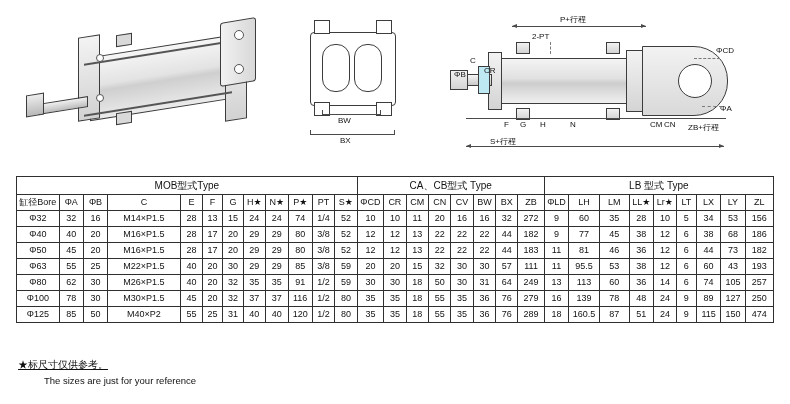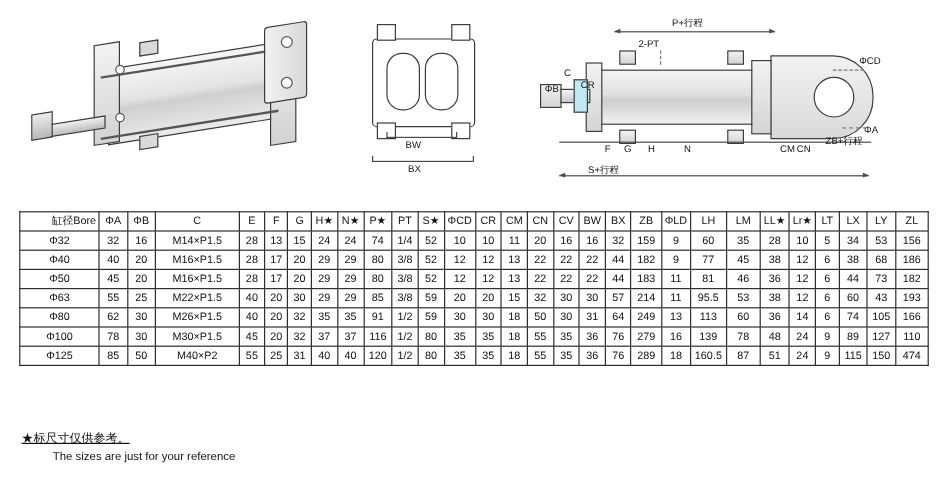--- a/index.html
+++ b/index.html
@@ -173,35 +173,40 @@
     <div class="lbl" style="left:50px;top:50px;">C</div>
     <div class="lbl" style="left:64px;top:60px;">CR</div>
 
     <div class="dimline" style="left:46px;top:112px;width:260px;"></div>
     <div class="lbl" style="left:84px;top:114px;">F</div>
     <div class="lbl" style="left:100px;top:114px;">G</div>
     <div class="lbl" style="left:120px;top:114px;">H</div>
     <div class="lbl" style="left:150px;top:114px;">N</div>
     <div class="lbl" style="left:230px;top:114px;">CM</div>
     <div class="lbl" style="left:244px;top:114px;">CN</div>
-    <div class="lbl" style="left:268px;top:106px;">ZB+行程</div>
+    <div class="lbl" style="left:268px;top:116px;">ZB+行程</div>
     <div class="lbl" style="left:70px;top:130px;">S+行程</div>
 
     <div class="dimline" style="left:46px;top:140px;width:258px;"></div>
     <div class="arr l" style="left:46px;top:138px;"></div>
     <div class="arr r" style="left:299px;top:138px;"></div>
     <div class="lbl" style="left:150px;top:142px;"></div>
   </div>
 </div>
 
 <div class="tbl-wrap">
   <table>
     <thead>
+      <tr>
+        <th class="grouphdr" colspan="12">MOB型式Type</th>
+        <th class="grouphdr" colspan="8">CA、CB型式 Type</th>
+        <th class="grouphdr" colspan="9">LB 型式 Type</th>
+      </tr>
       <tr id="col-header-row">
-          <th class="colhdr" style="width: 42px; padding-left: 24px;">缸径Bore</th>
+          <th class="colhdr" style="width: 42px;">缸径Bore</th>
           <th class="colhdr" style="width: 24px;">ΦA</th>
           <th class="colhdr" style="width: 24px;">ΦB</th>
           <th class="colhdr" style="width: 74px;">C</th>
           <th class="colhdr" style="width: 22px;">E</th>
           <th class="colhdr" style="width: 20px;">F</th>
           <th class="colhdr" style="width: 20px;">G</th>
           <th class="colhdr" style="width: 22px;">H★</th>
           <th class="colhdr" style="width: 22px;">N★</th>
           <th class="colhdr" style="width: 24px;">P★</th>
           <th class="colhdr" style="width: 22px;">PT</th>
@@ -239,21 +244,21 @@
           <td>74</td>
           <td>1/4</td>
           <td>52</td>
           <td>10</td>
           <td>10</td>
           <td>11</td>
           <td>20</td>
           <td>16</td>
           <td>16</td>
           <td>32</td>
-          <td>159</td>
+          <td>272</td>
           <td>9</td>
           <td>60</td>
           <td>35</td>
           <td>28</td>
           <td>10</td>
           <td>5</td>
           <td>34</td>
           <td>53</td>
           <td>156</td>
         </tr>
@@ -332,21 +337,21 @@
           <td>85</td>
           <td>3/8</td>
           <td>59</td>
           <td>20</td>
           <td>20</td>
           <td>15</td>
           <td>32</td>
           <td>30</td>
           <td>30</td>
           <td>57</td>
-          <td>214</td>
+          <td>111</td>
           <td>11</td>
           <td>95.5</td>
           <td>53</td>
           <td>38</td>
           <td>12</td>
           <td>6</td>
           <td>60</td>
           <td>43</td>
           <td>193</td>
         </tr>
@@ -372,21 +377,21 @@
           <td>64</td>
           <td>249</td>
           <td>13</td>
           <td>113</td>
           <td>60</td>
           <td>36</td>
           <td>14</td>
           <td>6</td>
           <td>74</td>
           <td>105</td>
-          <td>166</td>
+          <td>257</td>
         </tr>
         <tr>
           <td>Φ100</td>
           <td>78</td>
           <td>30</td>
           <td>M30×P1.5</td>
           <td>45</td>
           <td>20</td>
           <td>32</td>
           <td>37</td>
@@ -403,21 +408,21 @@
           <td>76</td>
           <td>279</td>
           <td>16</td>
           <td>139</td>
           <td>78</td>
           <td>48</td>
           <td>24</td>
           <td>9</td>
           <td>89</td>
           <td>127</td>
-          <td>110</td>
+          <td>250</td>
         </tr>
         <tr>
           <td>Φ125</td>
           <td>85</td>
           <td>50</td>
           <td>M40×P2</td>
           <td>55</td>
           <td>25</td>
           <td>31</td>
           <td>40</td>

